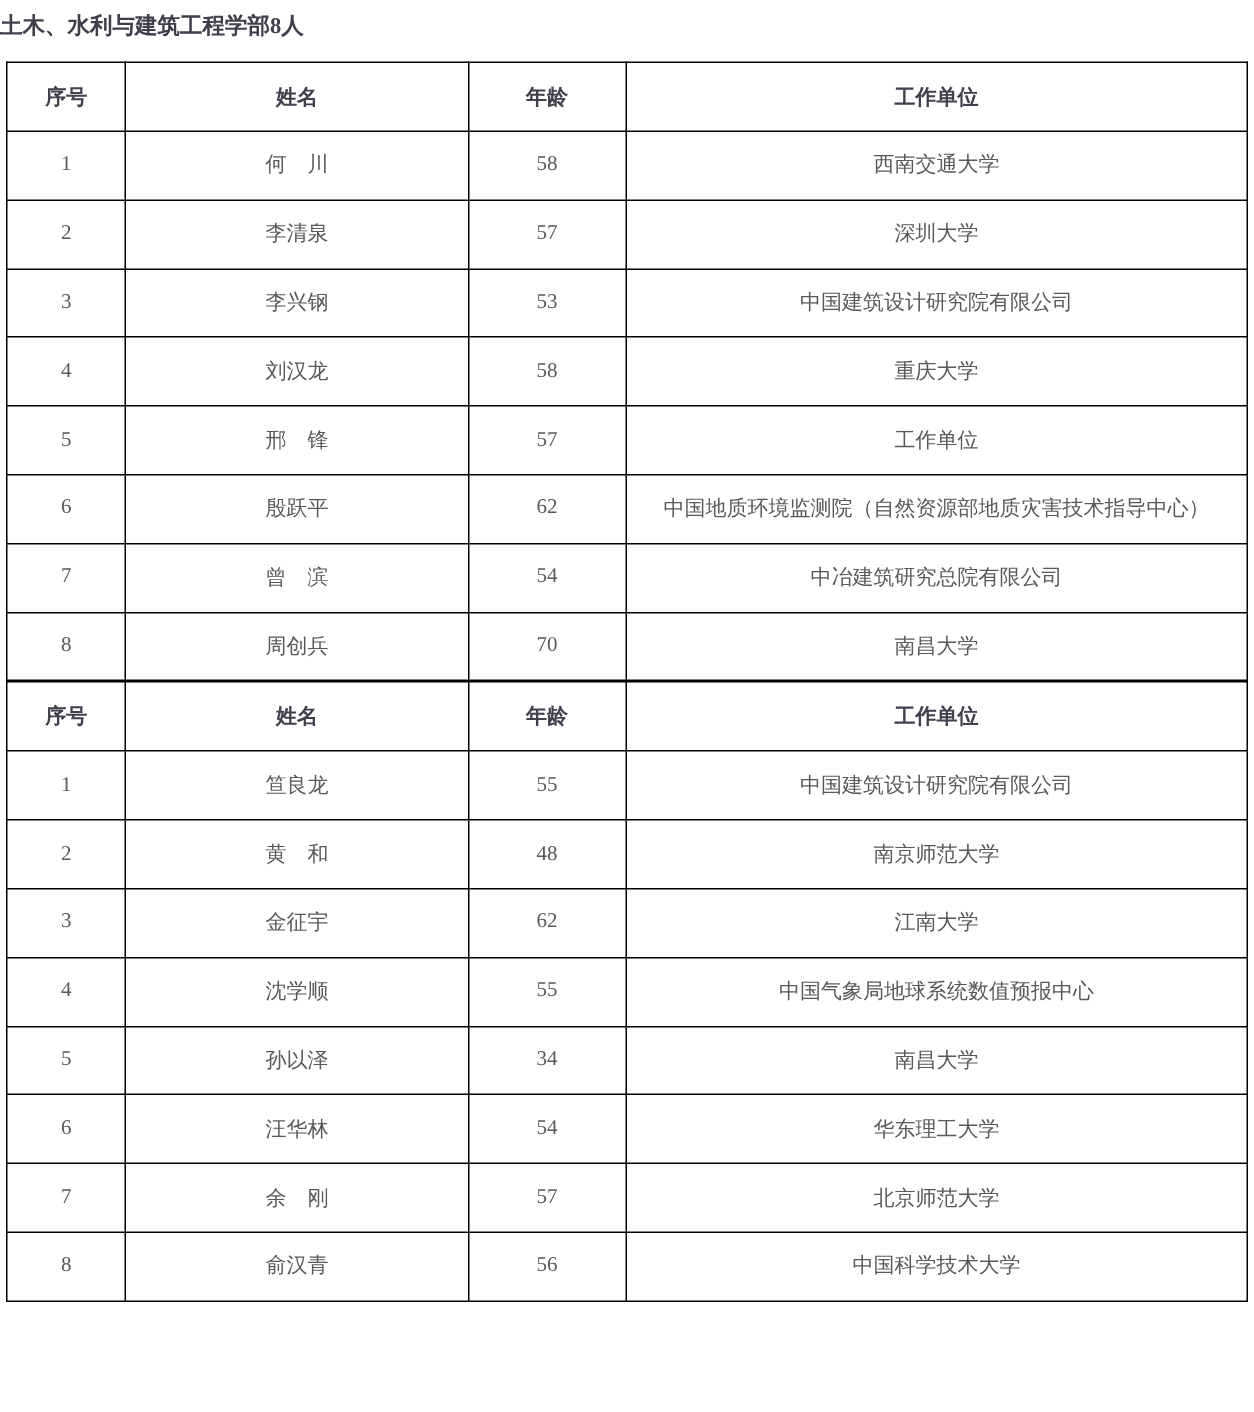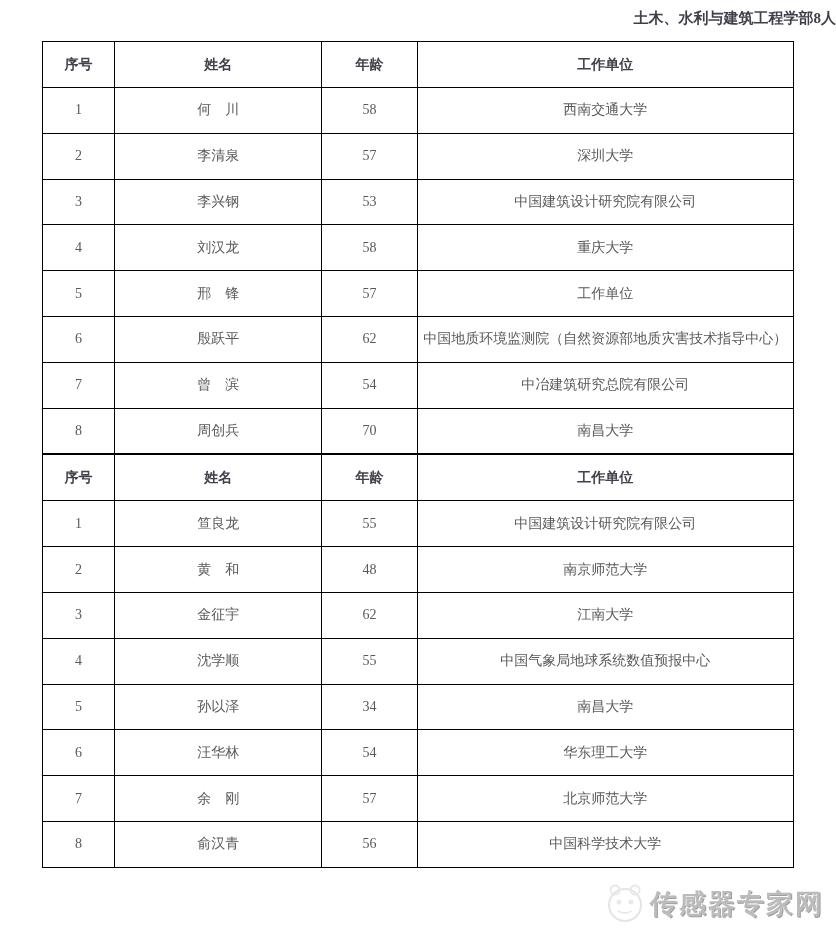--- a/index.html
+++ b/index.html
@@ -6,30 +6,30 @@
   html,body { background:#ffffff; }
   .page {
     position:relative;
     width:836px; height:941px;
     margin:0 auto;
     background:#ffffff;
     font-family:"Liberation Serif","DejaVu Serif",serif;
     overflow:hidden;
   }
   .table-title {
-    text-align:right;
+    text-align:left;
     font-weight:bold;
     font-size:15px;
     color:#3f3f4b;
     line-height:20px;
   }
   .section-1 .table-title { padding-top:8px; margin-bottom:13px; }
   .section-2 .table-title { margin-top:39px; margin-bottom:15px; }
   table.roster {
-    width:752px;
+    width:828px;
     margin:0 auto;
     border-collapse:collapse;
     table-layout:fixed;
   }
   table.roster th, table.roster td {
     border:1px solid #000000;
     text-align:center;
     vertical-align:middle;
     overflow:hidden;
   }
@@ -205,27 +205,14 @@
           <tr>
             <td>8</td>
             <td>俞汉青</td>
             <td>56</td>
             <td>中国科学技术大学</td>
           </tr>
         </tbody>
     </table>
   </div>
 
-  <div class="watermark">
-    <span class="wm-logo">
-      <svg width="38" height="42" viewBox="0 0 38 42">
-        <circle cx="19" cy="24" r="16" fill="none" stroke="#d0d0d0" stroke-width="2"></circle>
-        <circle cx="9" cy="9" r="4.5" fill="none" stroke="#d6d6d6" stroke-width="2"></circle>
-        <circle cx="29" cy="9" r="4.5" fill="none" stroke="#d6d6d6" stroke-width="2"></circle>
-        <circle cx="13" cy="21" r="2.5" fill="#d8d8d8"></circle>
-        <circle cx="25" cy="21" r="2.5" fill="#d8d8d8"></circle>
-        <path d="M12 30 Q19 34 26 30" fill="none" stroke="#d8d8d8" stroke-width="2"></path>
-      </svg>
-    </span>
-    <span class="wm-text">传感器专家网</span>
-  </div>
 
 </div>
 
 </body></html>

